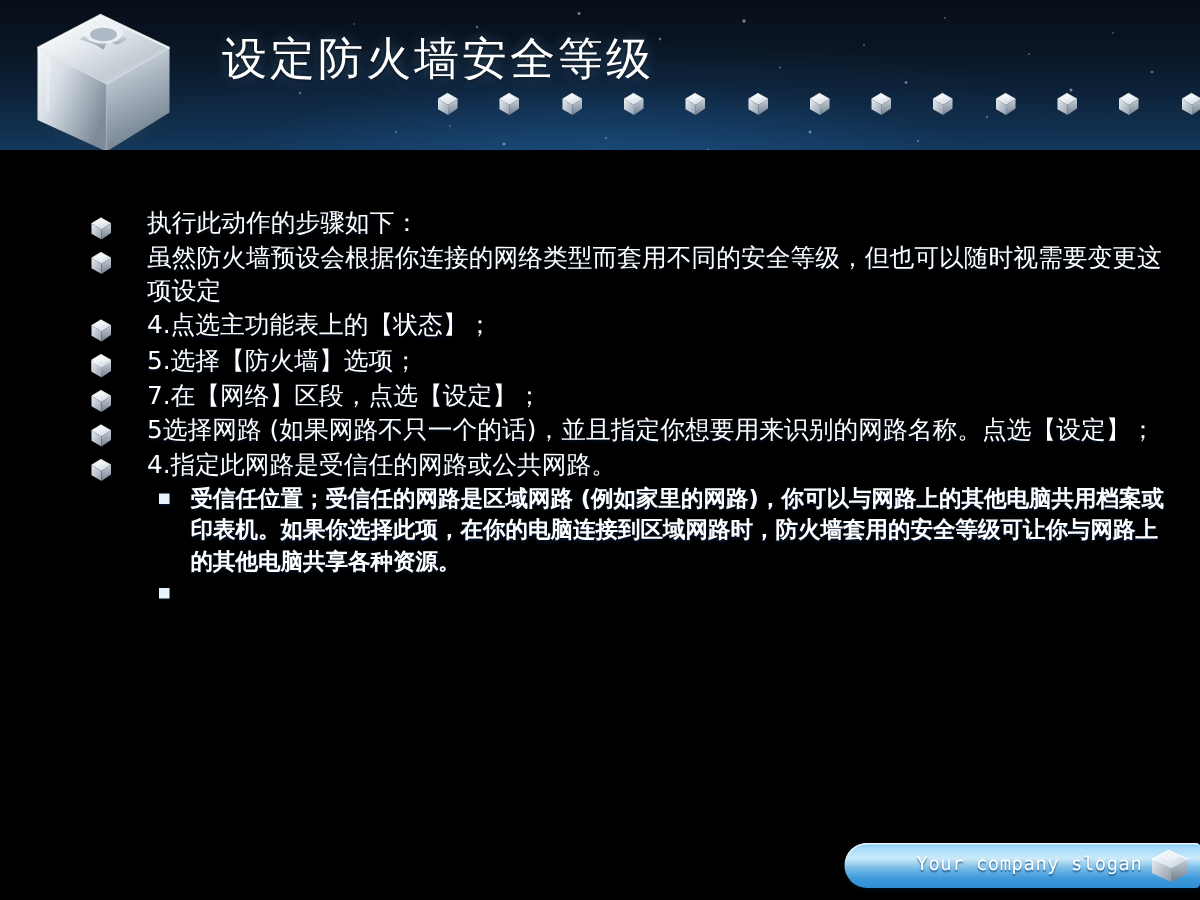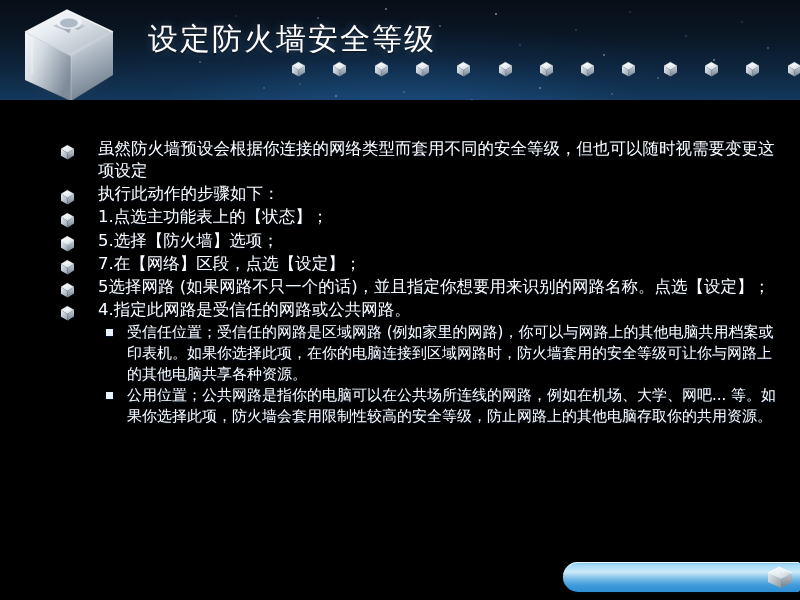--- a/index.html
+++ b/index.html
@@ -154,20 +154,21 @@
     line-height: 22px;
     color: #ffffff;
     text-shadow: 0 1px 2px rgba(0,20,45,.85);
     font-weight: 400;
   }
 
   .sub-row {
     position: relative;
     padding-left: 104px;
     margin-bottom: 0px;
+    font-weight: bold;
   }
   .sub-bullet-icon {
     position: absolute;
     left: 106px;
     top: 7px;
     width: 7px; height: 7px;
     background: #e8f3ff;
     box-shadow: 0 1px 1px rgba(0,30,60,.6);
   }
   .sub-text {
@@ -569,20 +570,45 @@
           </svg></div>
       </div>
   </div>
 
   <div class="body-area">
     <div style="height:38px"></div>
     <div id="bullets">
         <div class="bullet-row">
           <div class="bullet-icon"><svg viewBox="0 0 15 18" width="15" height="18">
               <defs>
+                <linearGradient id="mtb1" x1="0" y1="0" x2="1" y2="1">
+                  <stop offset="0%" stop-color="#ffffff"></stop>
+                  <stop offset="60%" stop-color="#e3e9ee"></stop>
+                  <stop offset="100%" stop-color="#c0c9d2"></stop>
+                </linearGradient>
+                <linearGradient id="mlb1" x1="0" y1="0" x2="1" y2="1">
+                  <stop offset="0%" stop-color="#e8eef3"></stop>
+                  <stop offset="100%" stop-color="#939fac"></stop>
+                </linearGradient>
+                <linearGradient id="mrb1" x1="0" y1="0" x2="0" y2="1">
+                  <stop offset="0%" stop-color="#c6cfd8"></stop>
+                  <stop offset="100%" stop-color="#74818f"></stop>
+                </linearGradient>
+              </defs>
+              <path d="M1 6 L7.3 2.2 L14 6 L7.7 10 Z" fill="url(#mtb1)"></path>
+              <path d="M1 6 L7.7 10 L7.7 16.6 L1 12.8 Z" fill="url(#mlb1)"></path>
+              <path d="M7.7 10 L14 6 L14 12.4 L7.7 16.6 Z" fill="url(#mrb1)"></path>
+              <path d="M4.2 4.6 L7.4 2.9 L10.7 4.6 L9.1 5.6 L7.5 4.8 L7 6.2 L5.6 5.4 Z" fill="#f2f6f9"></path>
+              <path d="M1 6 L7.3 2.2 L14 6" fill="none" stroke="#ffffff" stroke-width="0.5" opacity="0.9"></path>
+            </svg></div>
+          <div class="bullet-text">执行此动作的步骤如下：</div>
+        </div>
+        <div class="bullet-row">
+          <div class="bullet-icon"><svg viewBox="0 0 15 18" width="15" height="18">
+              <defs>
                 <linearGradient id="mtb0" x1="0" y1="0" x2="1" y2="1">
                   <stop offset="0%" stop-color="#ffffff"></stop>
                   <stop offset="60%" stop-color="#e3e9ee"></stop>
                   <stop offset="100%" stop-color="#c0c9d2"></stop>
                 </linearGradient>
                 <linearGradient id="mlb0" x1="0" y1="0" x2="1" y2="1">
                   <stop offset="0%" stop-color="#e8eef3"></stop>
                   <stop offset="100%" stop-color="#939fac"></stop>
                 </linearGradient>
                 <linearGradient id="mrb0" x1="0" y1="0" x2="0" y2="1">
@@ -594,66 +620,41 @@
               <path d="M1 6 L7.7 10 L7.7 16.6 L1 12.8 Z" fill="url(#mlb0)"></path>
               <path d="M7.7 10 L14 6 L14 12.4 L7.7 16.6 Z" fill="url(#mrb0)"></path>
               <path d="M4.2 4.6 L7.4 2.9 L10.7 4.6 L9.1 5.6 L7.5 4.8 L7 6.2 L5.6 5.4 Z" fill="#f2f6f9"></path>
               <path d="M1 6 L7.3 2.2 L14 6" fill="none" stroke="#ffffff" stroke-width="0.5" opacity="0.9"></path>
             </svg></div>
           <div class="bullet-text">虽然防火墙预设会根据你连接的网络类型而套用不同的安全等级，但也可以随时视需要变更这项设定</div>
         </div>
         <div class="bullet-row">
           <div class="bullet-icon"><svg viewBox="0 0 15 18" width="15" height="18">
               <defs>
-                <linearGradient id="mtb1" x1="0" y1="0" x2="1" y2="1">
-                  <stop offset="0%" stop-color="#ffffff"></stop>
-                  <stop offset="60%" stop-color="#e3e9ee"></stop>
-                  <stop offset="100%" stop-color="#c0c9d2"></stop>
-                </linearGradient>
-                <linearGradient id="mlb1" x1="0" y1="0" x2="1" y2="1">
-                  <stop offset="0%" stop-color="#e8eef3"></stop>
-                  <stop offset="100%" stop-color="#939fac"></stop>
-                </linearGradient>
-                <linearGradient id="mrb1" x1="0" y1="0" x2="0" y2="1">
-                  <stop offset="0%" stop-color="#c6cfd8"></stop>
-                  <stop offset="100%" stop-color="#74818f"></stop>
-                </linearGradient>
-              </defs>
-              <path d="M1 6 L7.3 2.2 L14 6 L7.7 10 Z" fill="url(#mtb1)"></path>
-              <path d="M1 6 L7.7 10 L7.7 16.6 L1 12.8 Z" fill="url(#mlb1)"></path>
-              <path d="M7.7 10 L14 6 L14 12.4 L7.7 16.6 Z" fill="url(#mrb1)"></path>
-              <path d="M4.2 4.6 L7.4 2.9 L10.7 4.6 L9.1 5.6 L7.5 4.8 L7 6.2 L5.6 5.4 Z" fill="#f2f6f9"></path>
-              <path d="M1 6 L7.3 2.2 L14 6" fill="none" stroke="#ffffff" stroke-width="0.5" opacity="0.9"></path>
-            </svg></div>
-          <div class="bullet-text">执行此动作的步骤如下：</div>
-        </div>
-        <div class="bullet-row">
-          <div class="bullet-icon"><svg viewBox="0 0 15 18" width="15" height="18">
-              <defs>
                 <linearGradient id="mtb2" x1="0" y1="0" x2="1" y2="1">
                   <stop offset="0%" stop-color="#ffffff"></stop>
                   <stop offset="60%" stop-color="#e3e9ee"></stop>
                   <stop offset="100%" stop-color="#c0c9d2"></stop>
                 </linearGradient>
                 <linearGradient id="mlb2" x1="0" y1="0" x2="1" y2="1">
                   <stop offset="0%" stop-color="#e8eef3"></stop>
                   <stop offset="100%" stop-color="#939fac"></stop>
                 </linearGradient>
                 <linearGradient id="mrb2" x1="0" y1="0" x2="0" y2="1">
                   <stop offset="0%" stop-color="#c6cfd8"></stop>
                   <stop offset="100%" stop-color="#74818f"></stop>
                 </linearGradient>
               </defs>
               <path d="M1 6 L7.3 2.2 L14 6 L7.7 10 Z" fill="url(#mtb2)"></path>
               <path d="M1 6 L7.7 10 L7.7 16.6 L1 12.8 Z" fill="url(#mlb2)"></path>
               <path d="M7.7 10 L14 6 L14 12.4 L7.7 16.6 Z" fill="url(#mrb2)"></path>
               <path d="M4.2 4.6 L7.4 2.9 L10.7 4.6 L9.1 5.6 L7.5 4.8 L7 6.2 L5.6 5.4 Z" fill="#f2f6f9"></path>
               <path d="M1 6 L7.3 2.2 L14 6" fill="none" stroke="#ffffff" stroke-width="0.5" opacity="0.9"></path>
             </svg></div>
-          <div class="bullet-text">1.点选主功能表上的【状态】；</div>
+          <div class="bullet-text">4.点选主功能表上的【状态】；</div>
         </div>
         <div class="bullet-row">
           <div class="bullet-icon"><svg viewBox="0 0 15 18" width="15" height="18">
               <defs>
                 <linearGradient id="mtb3" x1="0" y1="0" x2="1" y2="1">
                   <stop offset="0%" stop-color="#ffffff"></stop>
                   <stop offset="60%" stop-color="#e3e9ee"></stop>
                   <stop offset="100%" stop-color="#c0c9d2"></stop>
                 </linearGradient>
                 <linearGradient id="mlb3" x1="0" y1="0" x2="1" y2="1">
@@ -773,26 +774,26 @@
           <div class="bullet-text">4.指定此网路是受信任的网路或公共网路。</div>
         </div>
       </div>
     <div id="subbullets">
         <div class="sub-row">
           <div class="sub-bullet-icon"></div>
           <div class="sub-text">受信任位置；受信任的网路是区域网路 (例如家里的网路)，你可以与网路上的其他电脑共用档案或印表机。如果你选择此项，在你的电脑连接到区域网路时，防火墙套用的安全等级可让你与网路上的其他电脑共享各种资源。</div>
         </div>
         <div class="sub-row">
           <div class="sub-bullet-icon"></div>
-          <div class="sub-text">公用位置；公共网路是指你的电脑可以在公共场所连线的网路，例如在机场、大学、网吧... 等。如果你选择此项，防火墙会套用限制性较高的安全等级，防止网路上的其他电脑存取你的共用资源。</div>
         </div>
       </div>
   </div>
 
   <div class="footer">
+    <div class="footer-text">Your company  slogan</div>
     <svg class="footer-logo" viewBox="0 0 28 26">
       <defs>
         <linearGradient id="fTop" x1="0" y1="0" x2="1" y2="1">
           <stop offset="0%" stop-color="#ffffff"></stop>
           <stop offset="60%" stop-color="#dfe6ec"></stop>
           <stop offset="100%" stop-color="#b8c2cc"></stop>
         </linearGradient>
         <linearGradient id="fLeft" x1="0" y1="0" x2="1" y2="1">
           <stop offset="0%" stop-color="#e6ecf1"></stop>
           <stop offset="100%" stop-color="#8d98a4"></stop>

